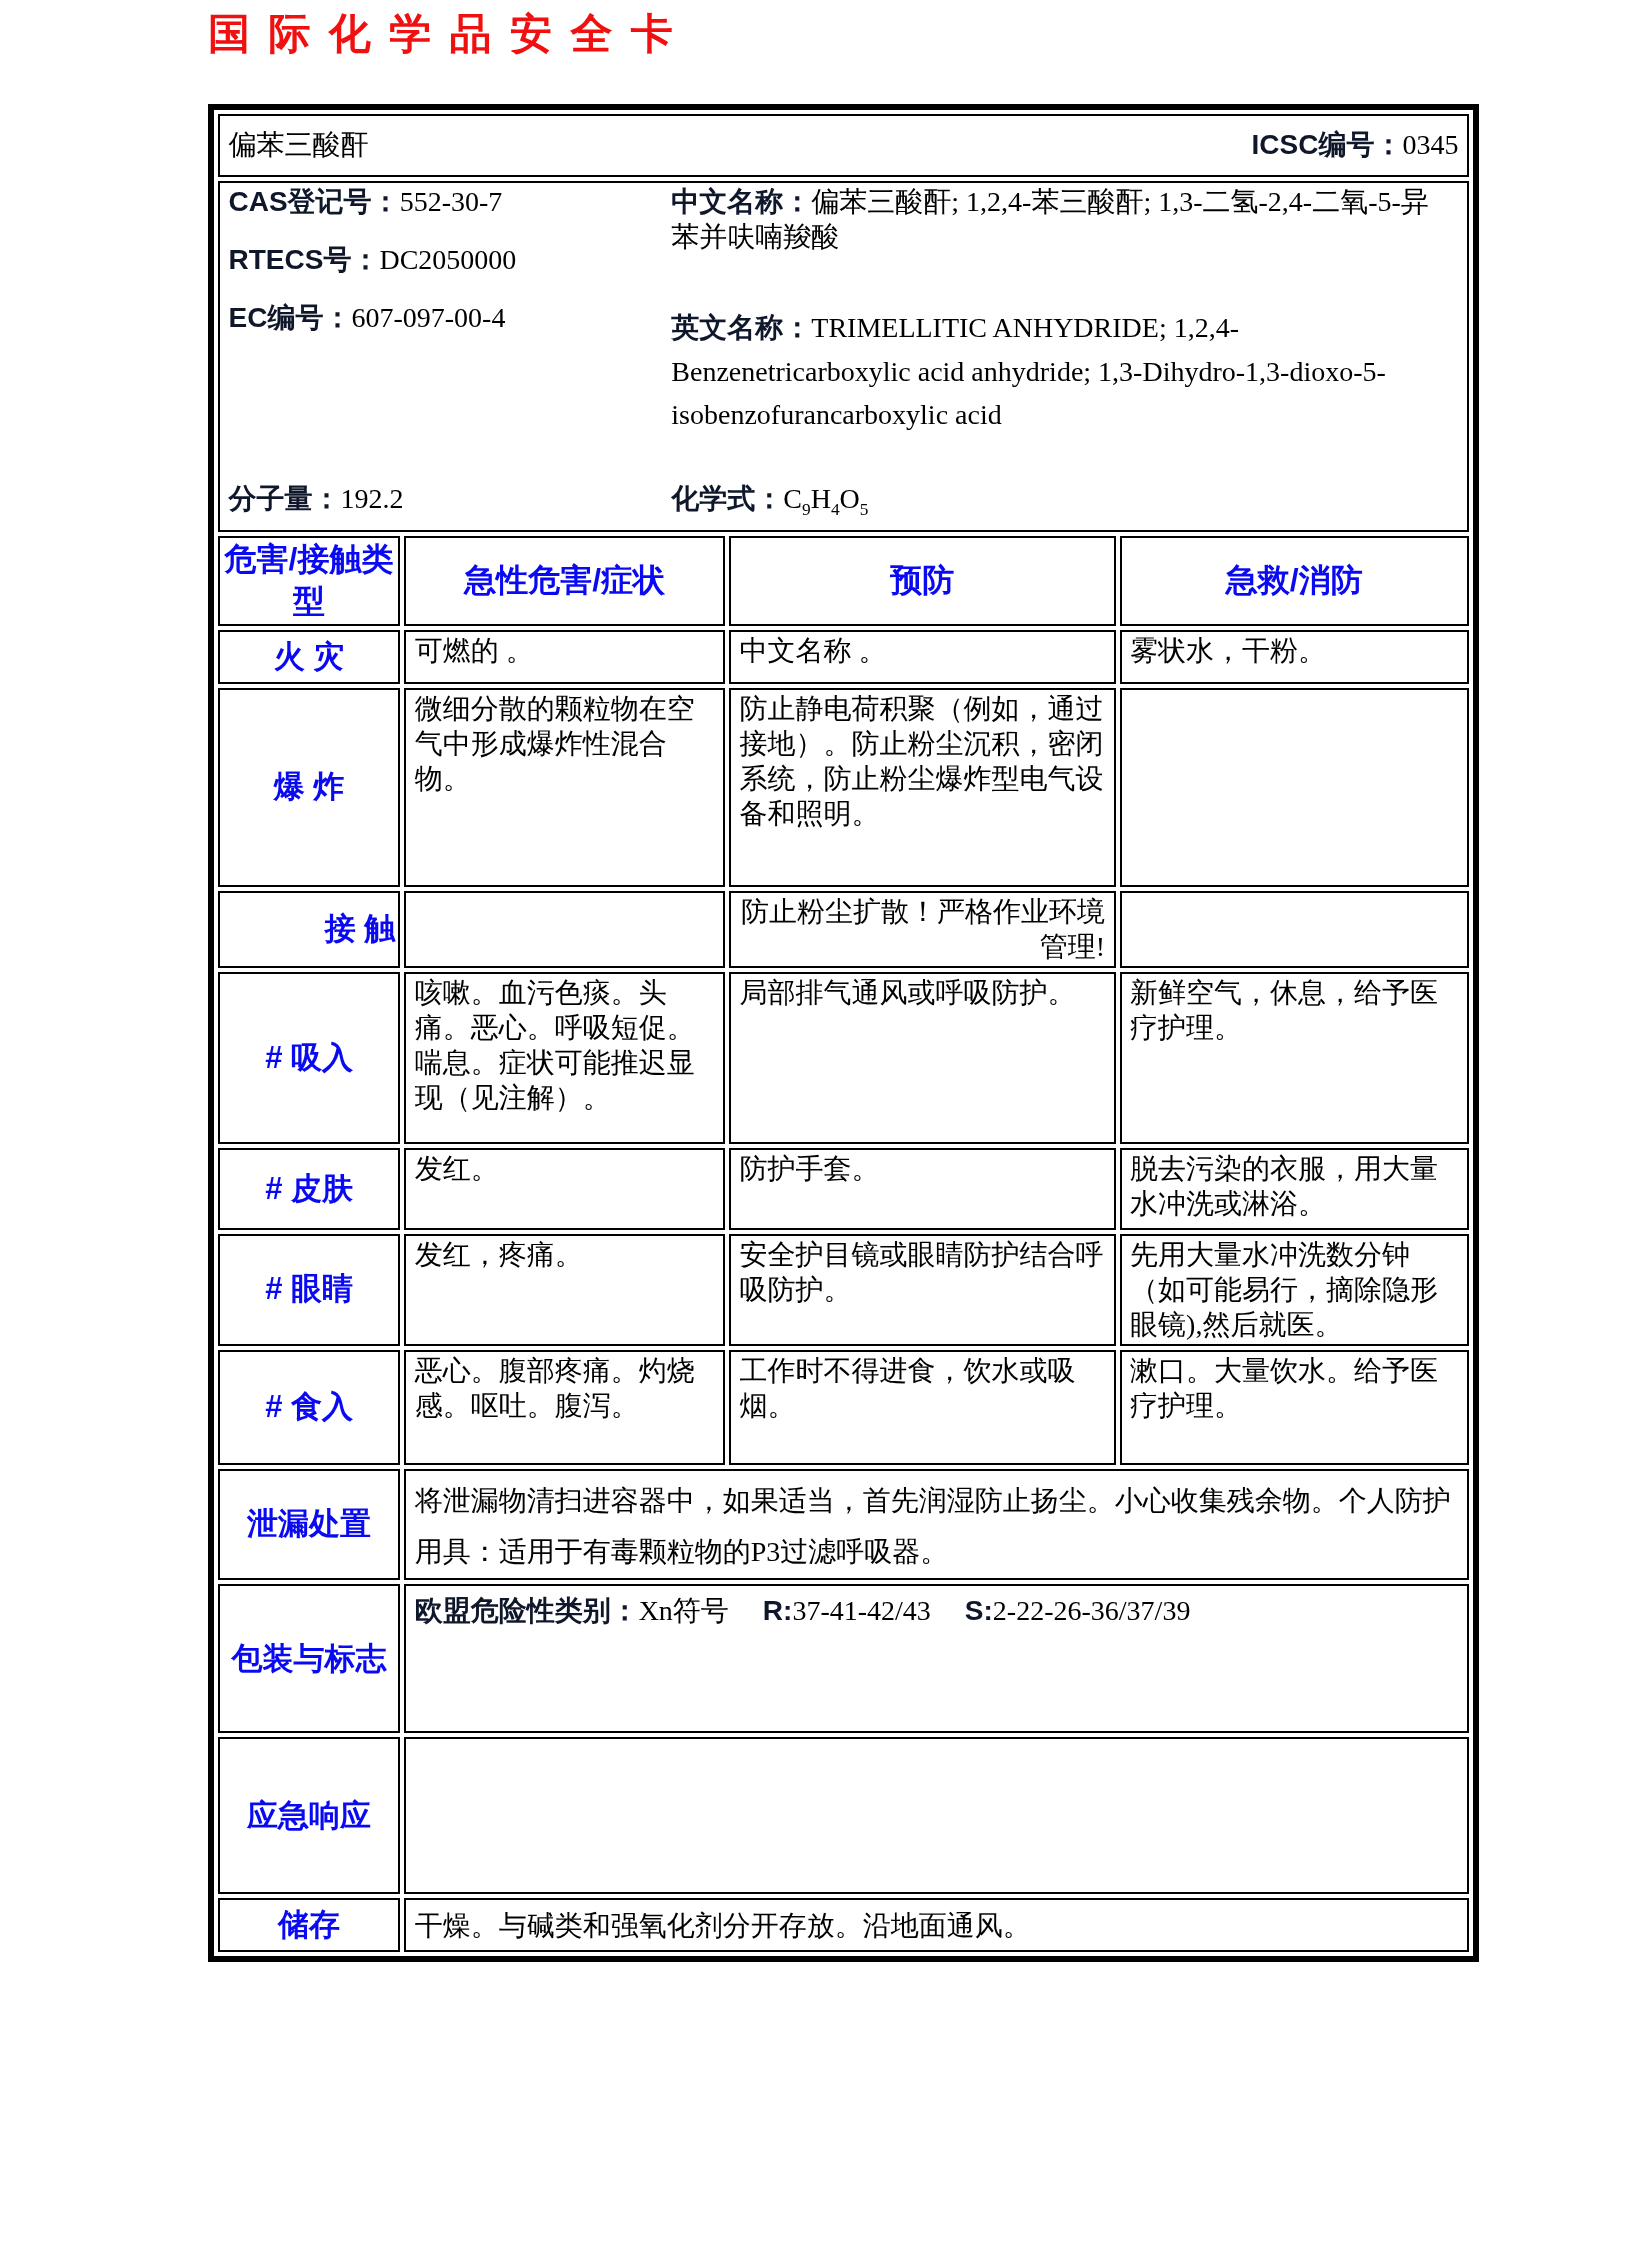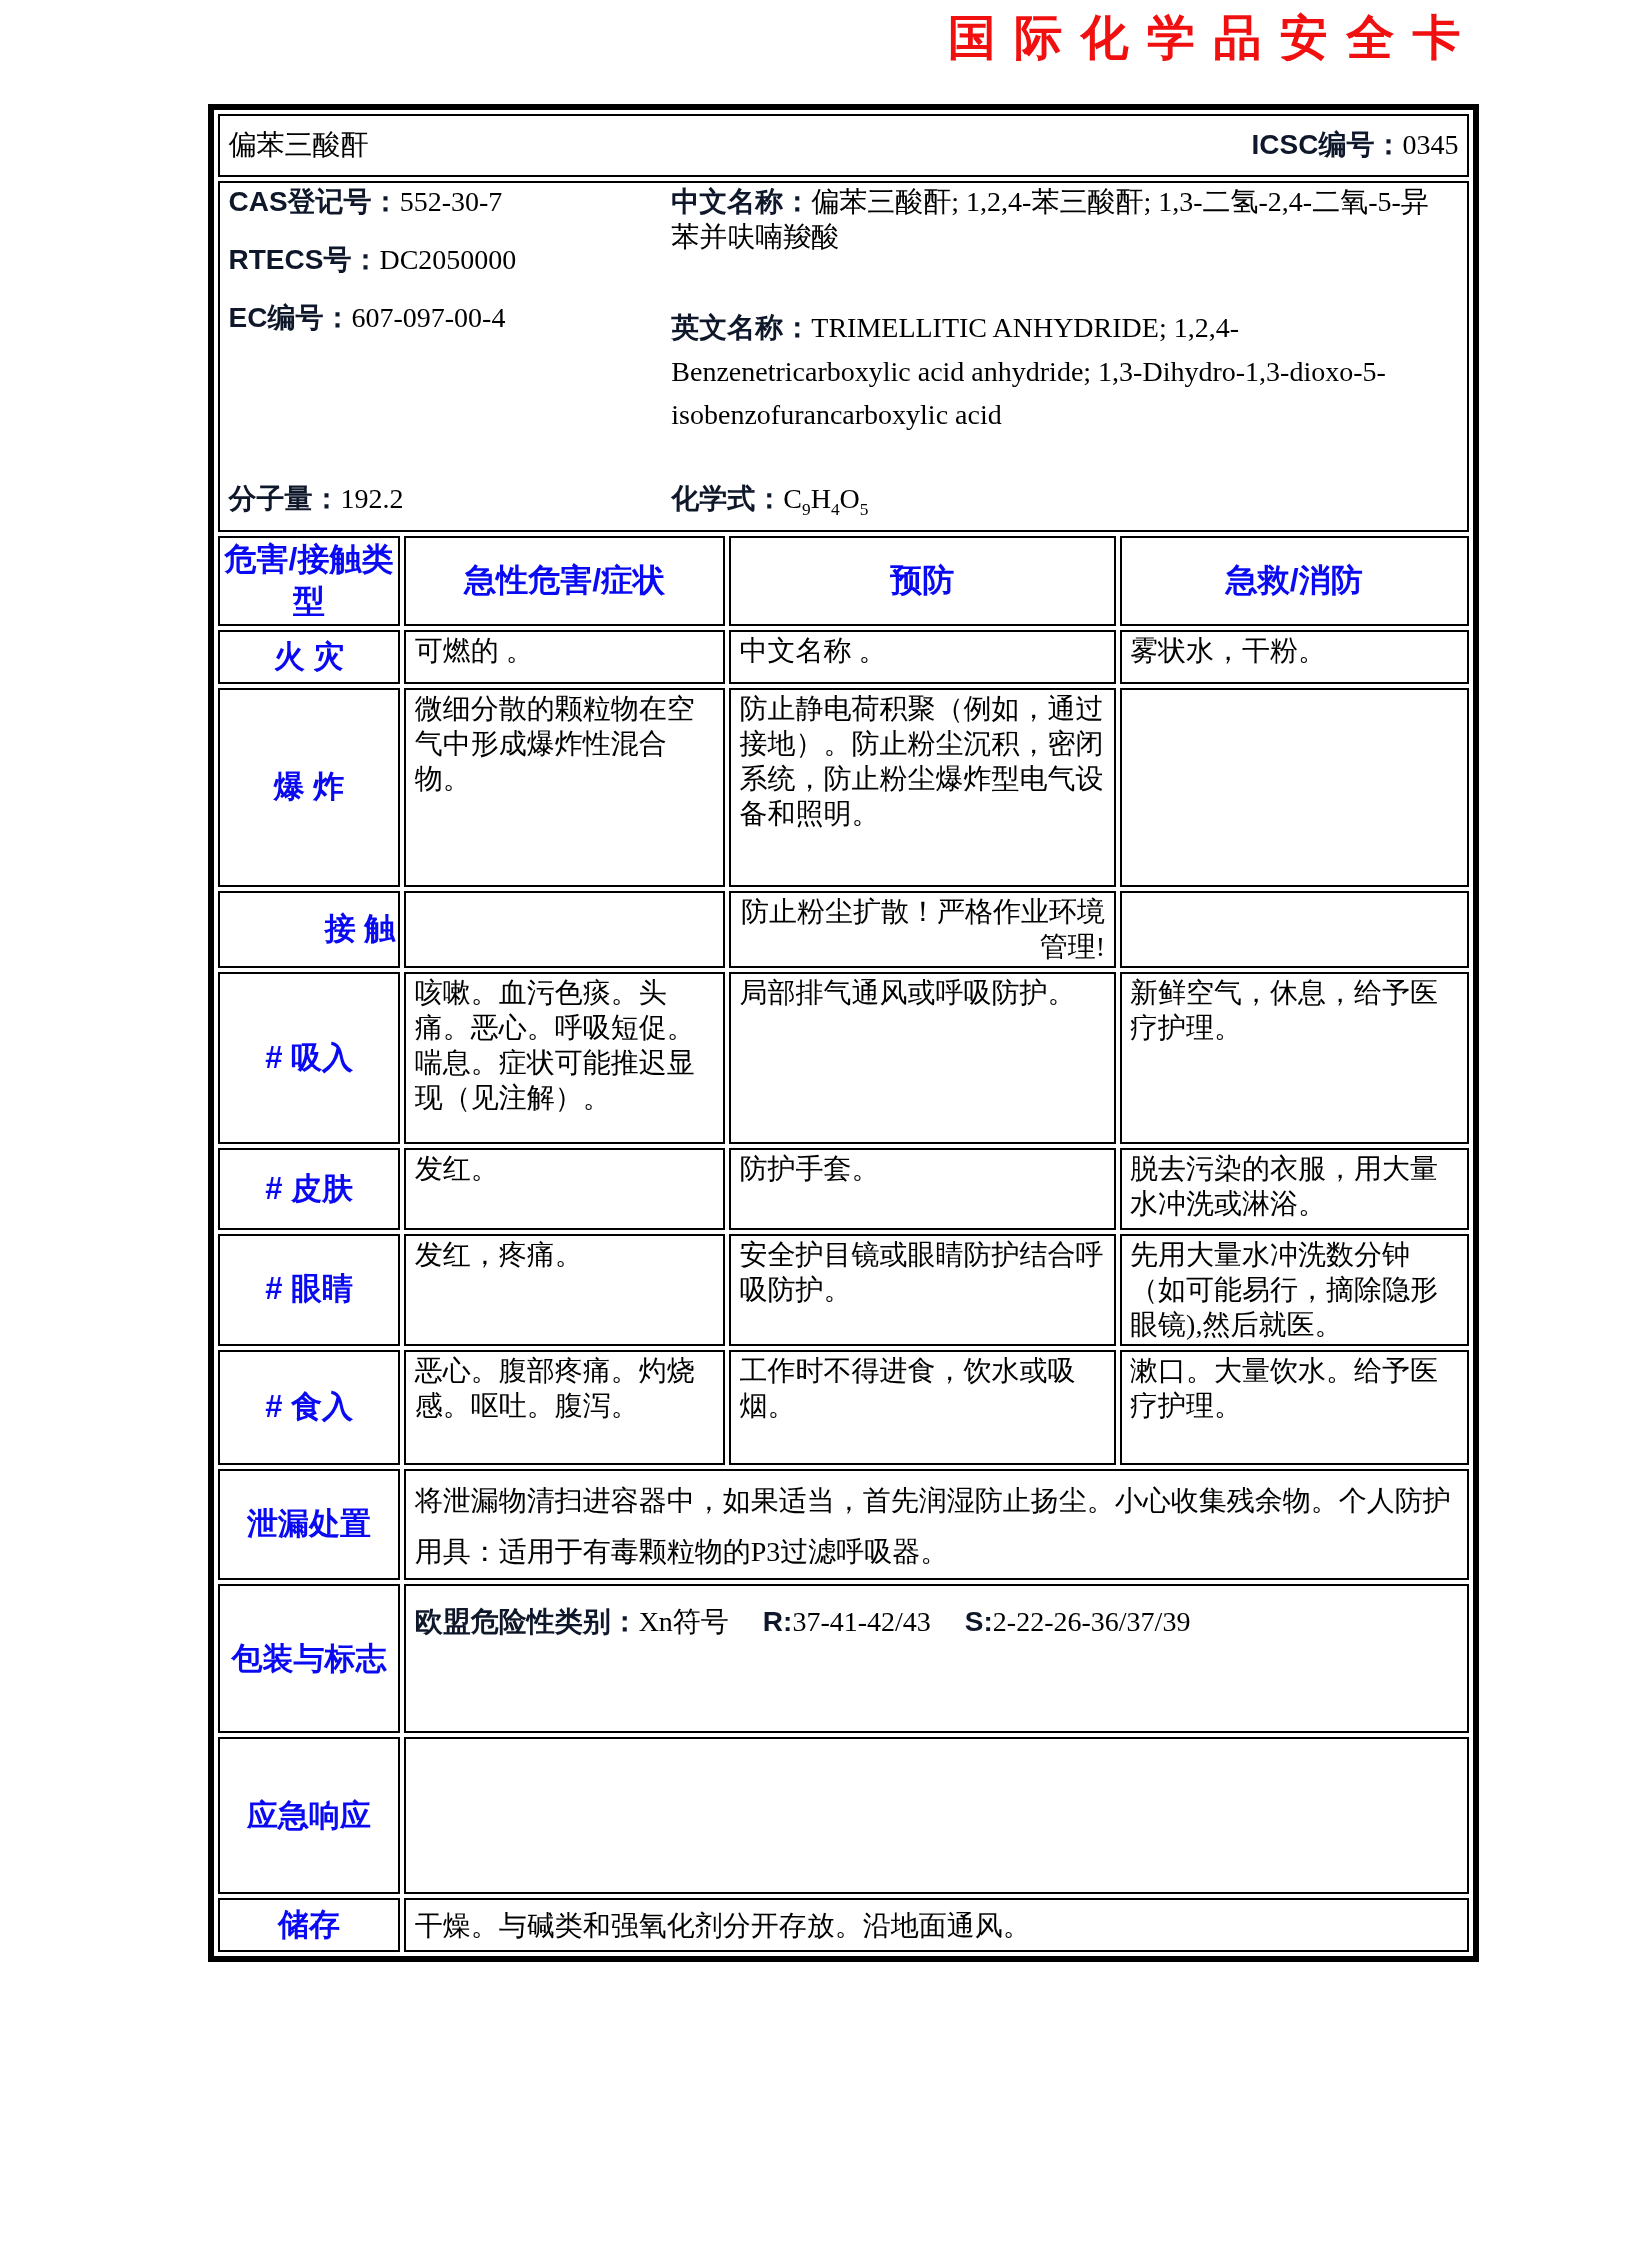--- a/index.html
+++ b/index.html
@@ -5,24 +5,24 @@
   * { box-sizing: border-box; }
   html, body { margin: 0; padding: 0; background: #ffffff; }
   body {
     width: 1649px; height: 2250px;
     font-family: "Liberation Serif", "DejaVu Serif", serif;
     color: #000;
     position: relative;
   }
   .doc { position: absolute; left: 208px; top: 0; width: 1271px; }
   .title {
-    text-align: right;
+    text-align: left;
     color: #f01010;
     font-weight: bold;
-    font-size: 48px;
+    font-size: 42px;
     letter-spacing: 18.4px;
     font-family: "Liberation Serif", "DejaVu Serif", serif;
     padding-top: 5.7px;
     height: 104px;
   }
   table.card {
     border-collapse: separate;
     border-spacing: 4.3px;
     border: 6.4px solid #000;
     width: 1271px;
@@ -79,21 +79,21 @@
   .info-wrap { display: flex; flex-direction: column; justify-content: space-between; min-height: 342px; }
   .info-flex { display: flex; }
   .info-left { width: 36%; flex: 0 0 36%; }
   .info-right { flex: 1 1 auto; padding-right: 4.3px; }
   .info-line { margin-bottom: 23px; }
   .cn-block { margin-bottom: 52px; }
   .en-block { line-height: 1.55; }
   .bottom-line { padding-bottom: 10px; }
   sub { font-size: 0.62em; line-height: 0; }
   .spill-cell { line-height: 1.8; padding-top: 5.7px; }
-  .pack-cell { padding-top: 18px; margin-top: 36px; }
+  .pack-cell { padding-top: 7px; margin-top: 36px; }
   .pack-gap { margin-left: 34px; }
   .storage-cell { vertical-align: middle; }
 </style>
 </head>
 <body>
 
 <div class="doc">
   <div class="title">国际化学品安全卡</div>
 
   <table class="card">

